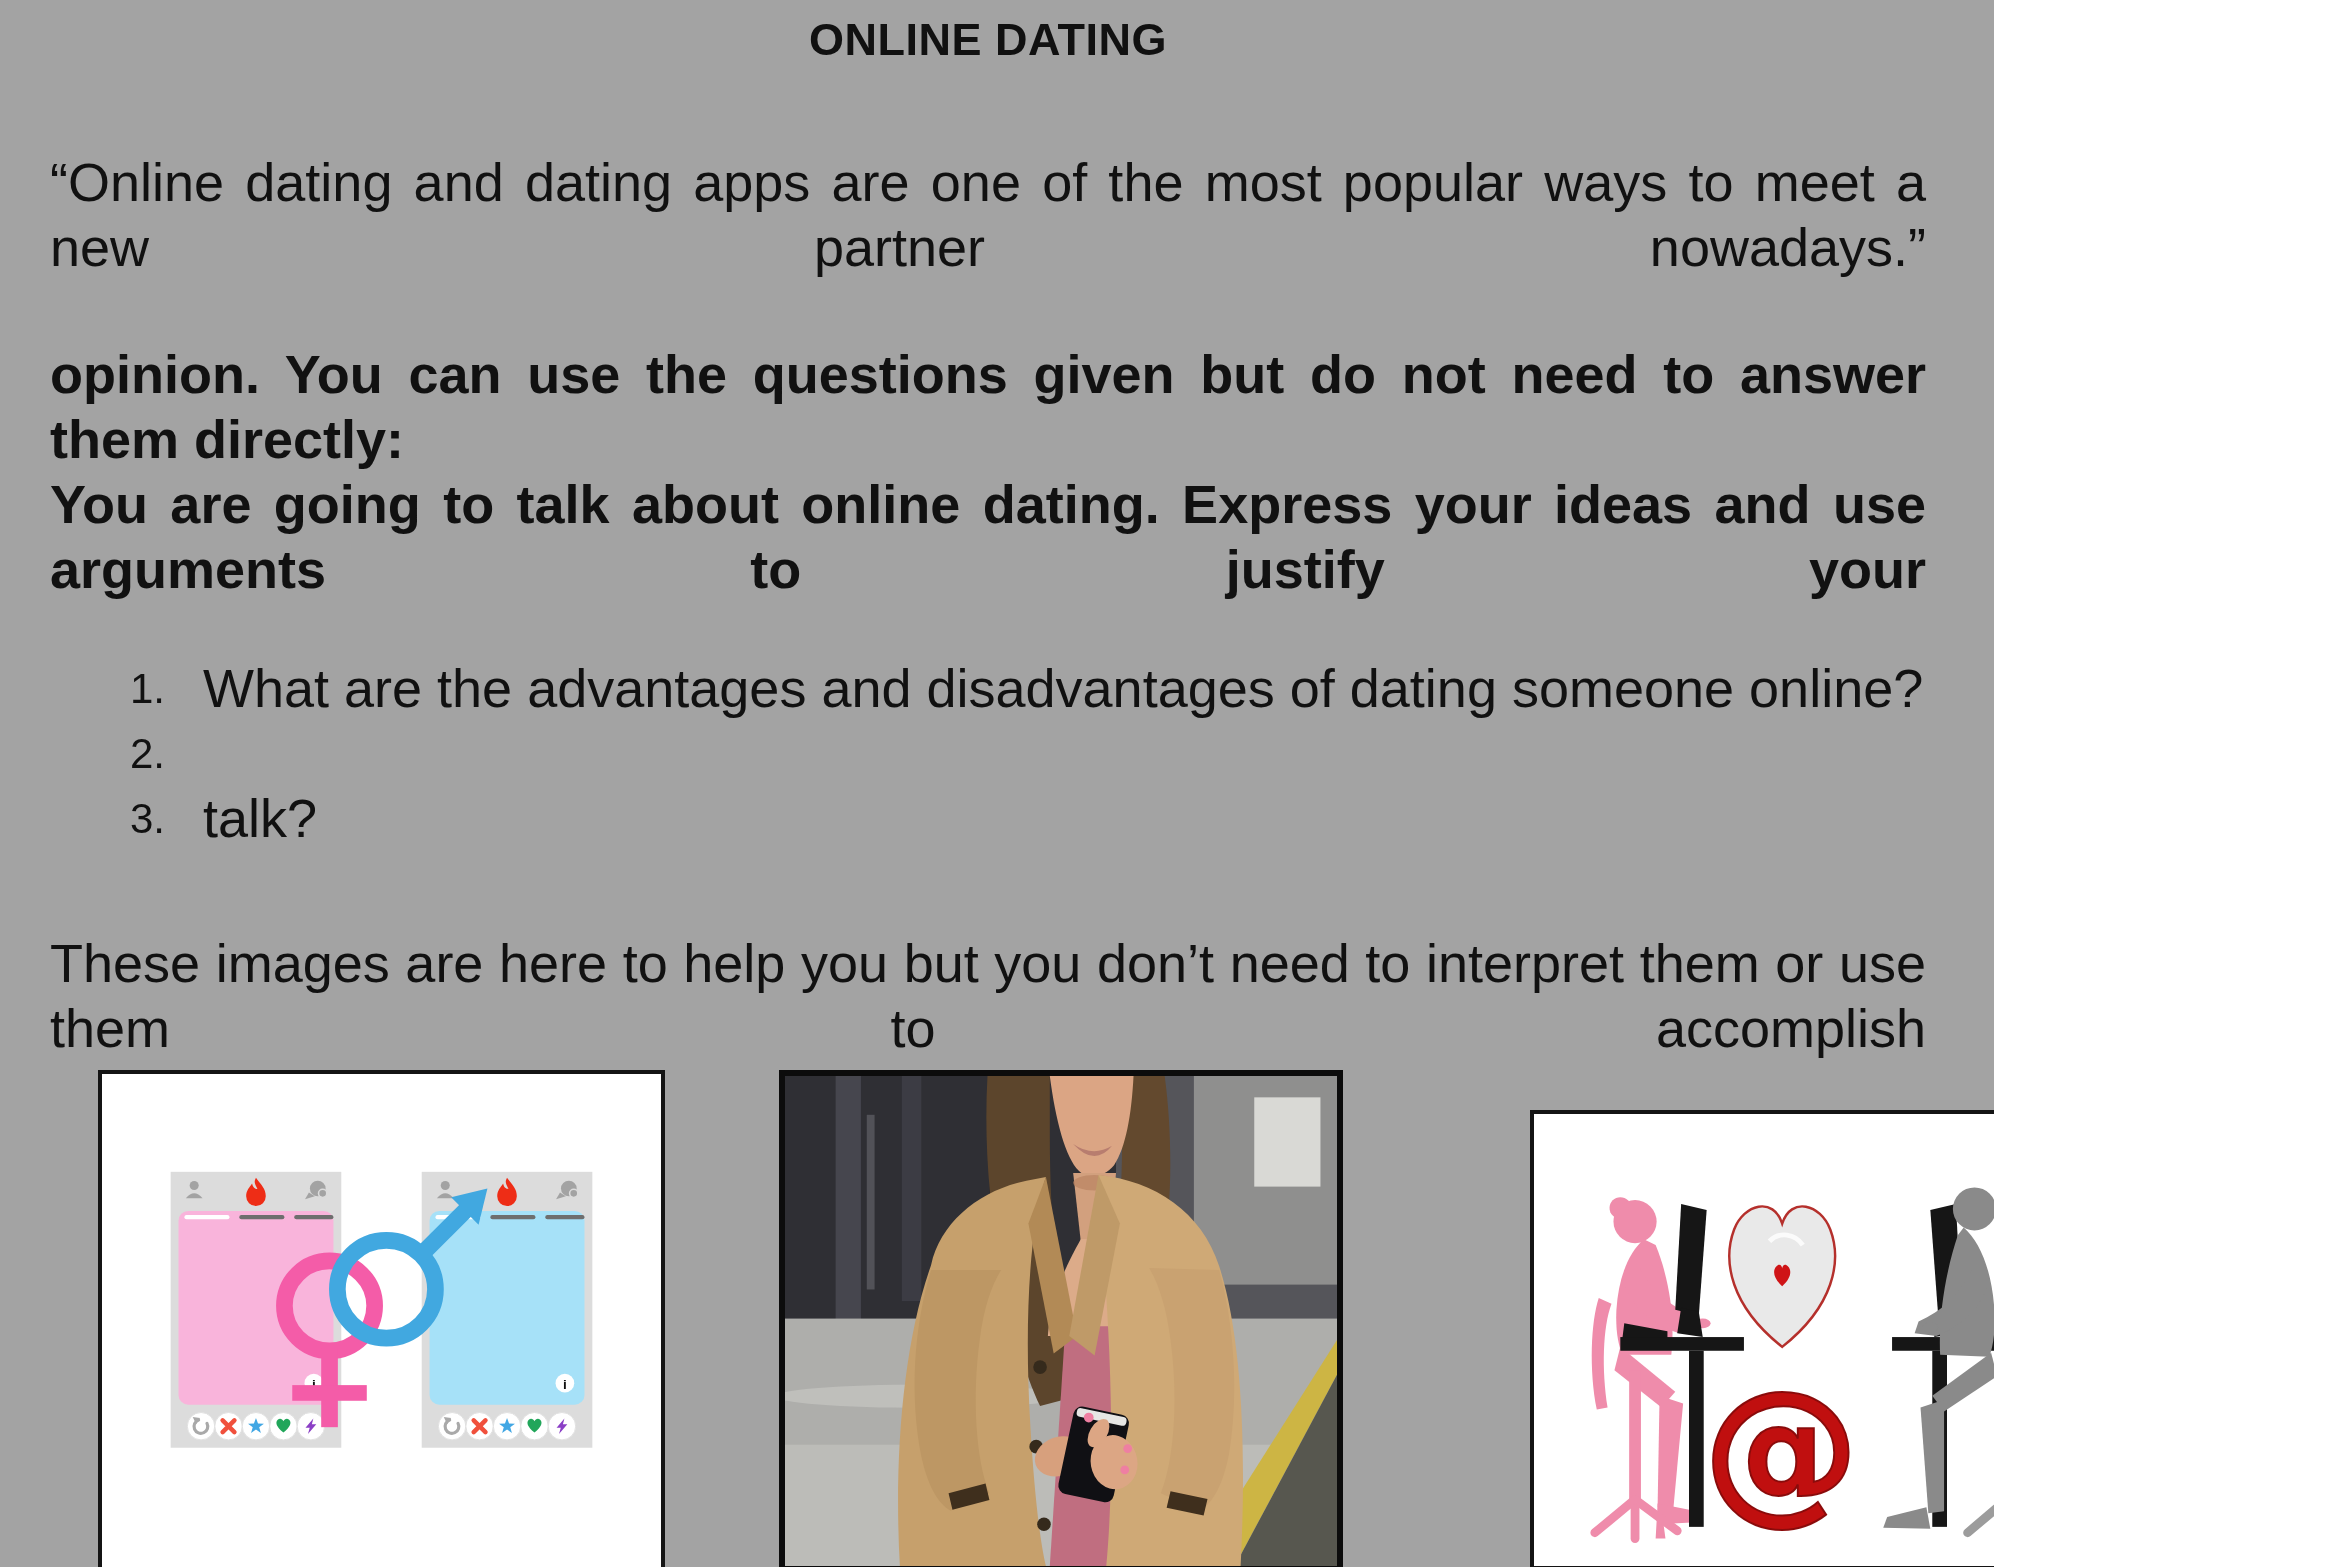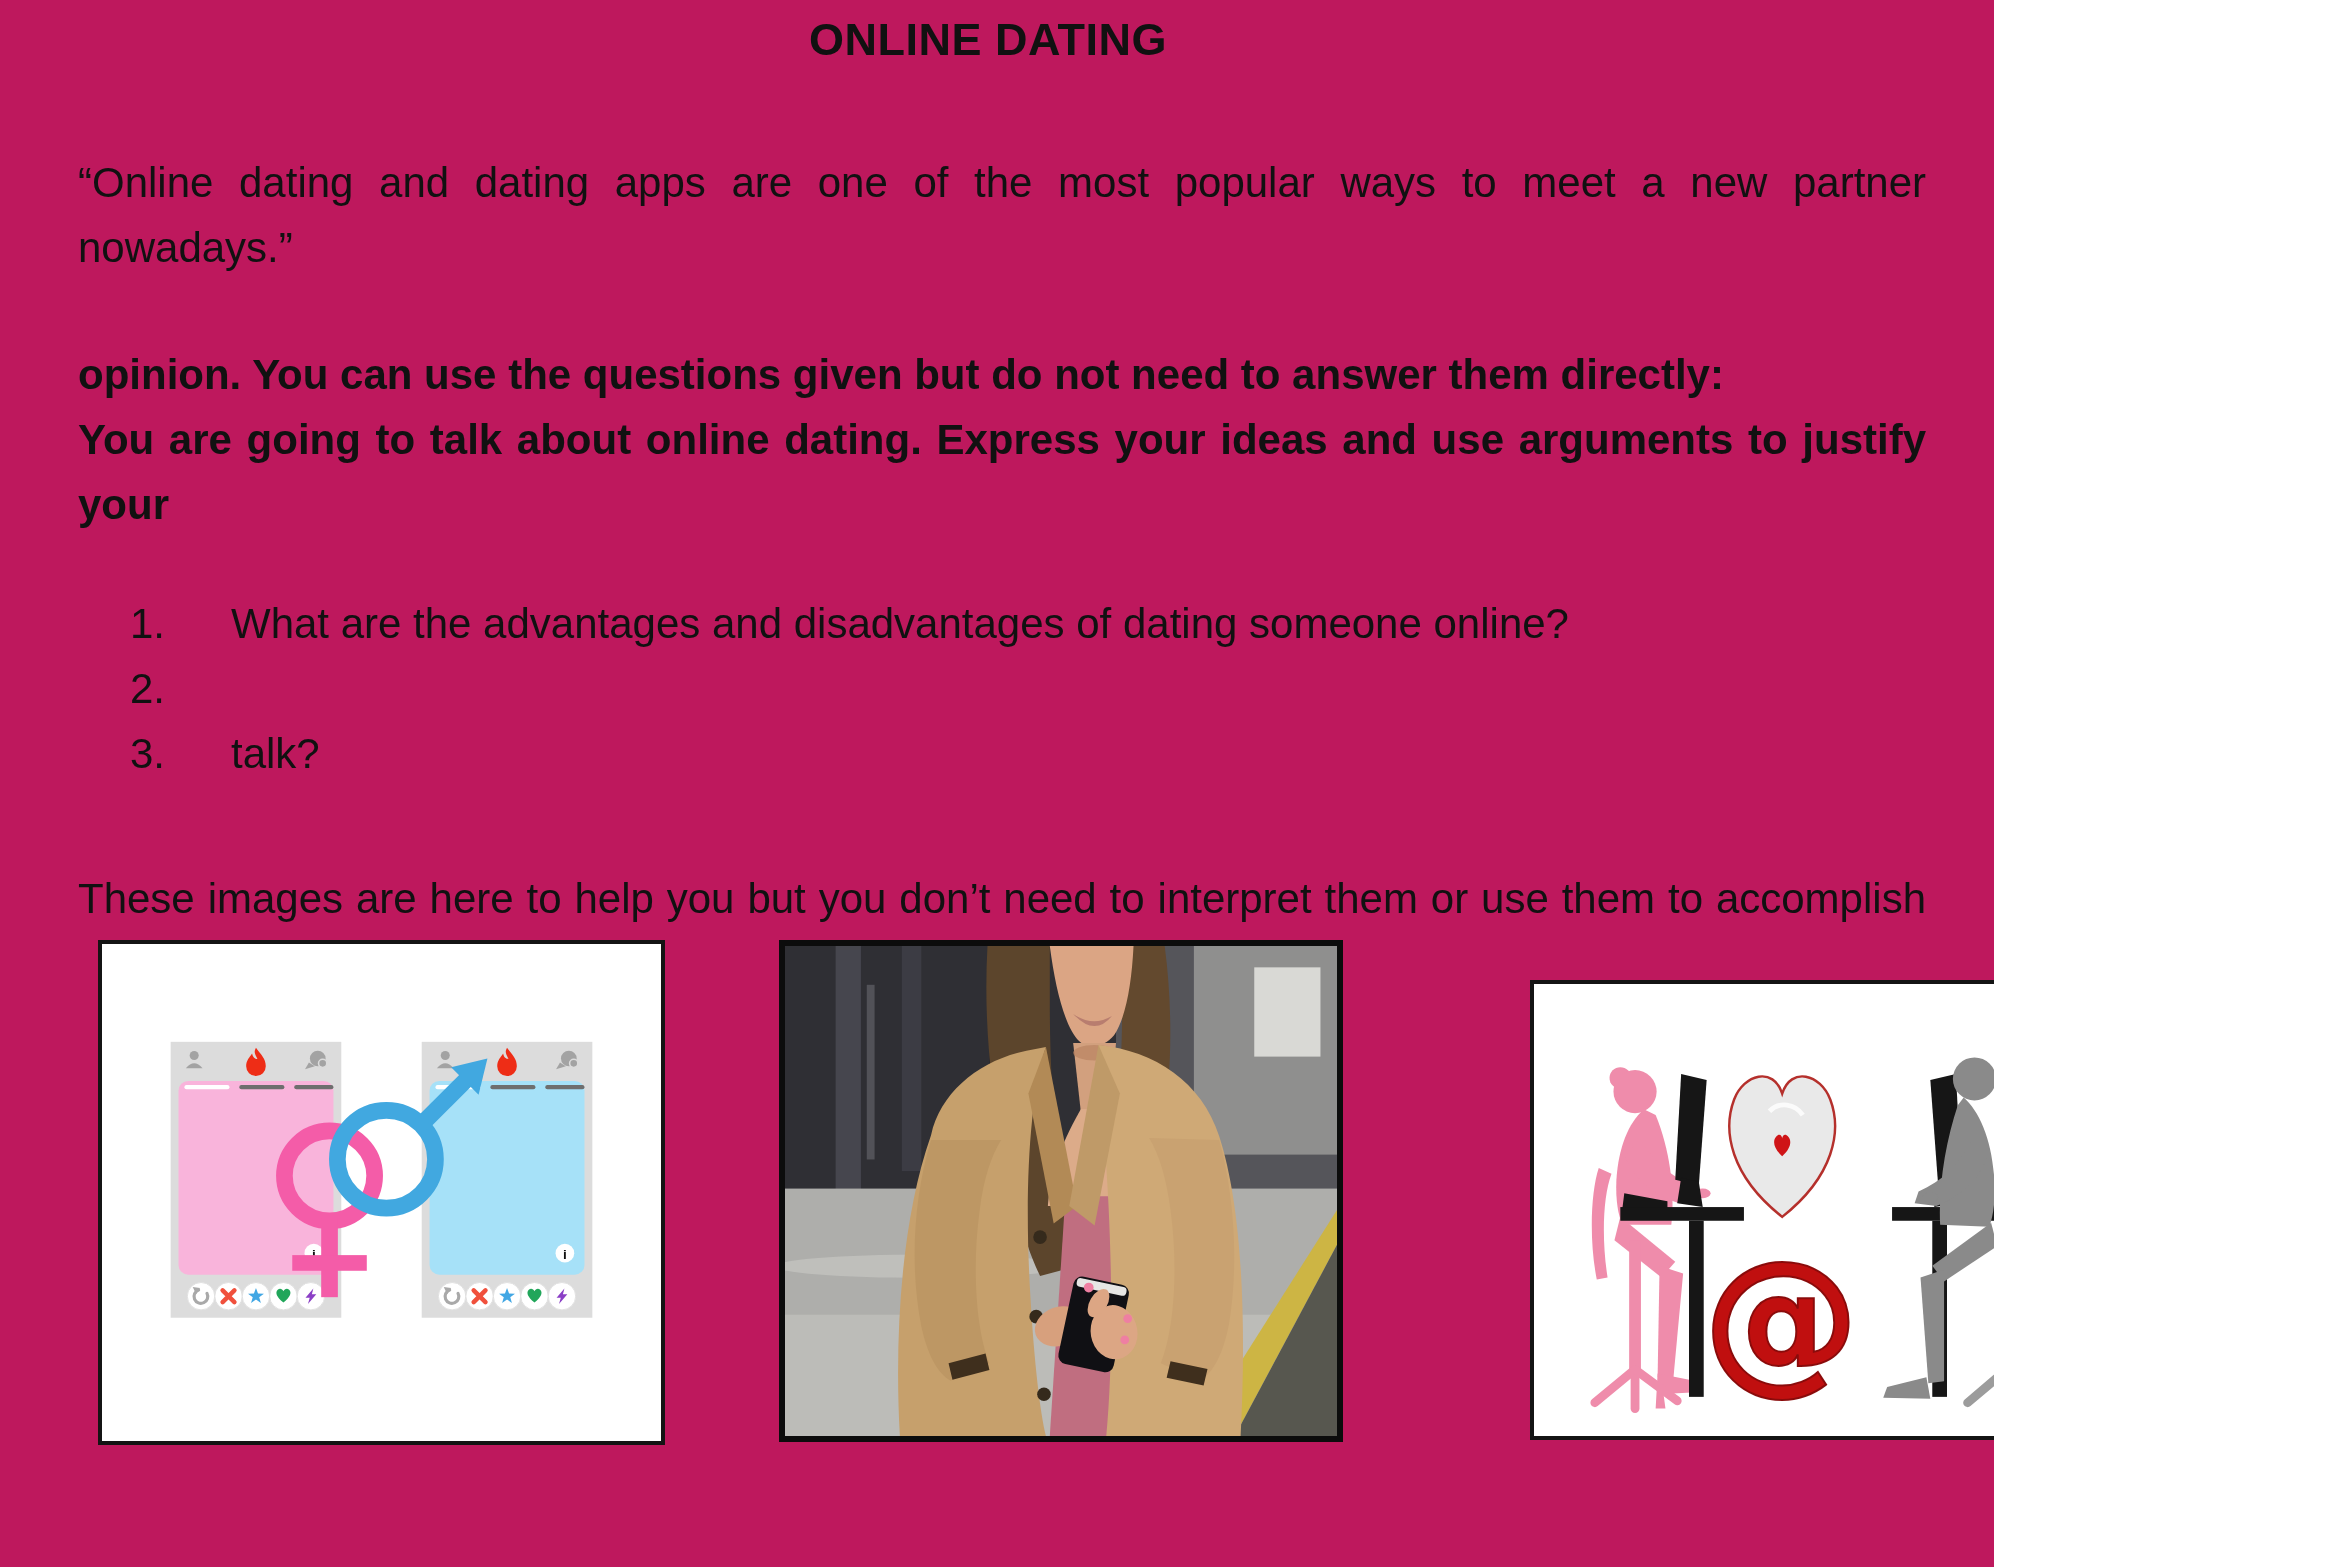--- a/index.html
+++ b/index.html
@@ -1,39 +1,38 @@
 <!DOCTYPE html>
 <html><head>
 <meta charset="utf-8">
 <style>
   html,body{margin:0;padding:0;background:#ffffff;}
   .page{
     position:relative;
     width:1994px;height:1567px;
-    background:#be185d;
+    background:#a3a3a3;
     overflow:hidden;
     font-family:"Liberation Sans","DejaVu Sans",sans-serif;
     color:#111111;
     box-sizing:border-box;
     padding:0 68px 12px 50px;
   }
   .title{
     margin-top:14px;
     font-size:45px;
     font-weight:700;
     line-height:52px;
     text-align:center;
     letter-spacing:0.5px;
   }
   .quote{margin-top:84px;font-size:42px;}
   .ln{
     line-height:65px;
-    font-size:42px;
+    font-size:54px;
     text-align:justify;
-    margin-left:28px;
   }
   .ln.fill{text-align-last:justify;}
   .instructions{margin-top:62px;}
   .instructions .ln{font-weight:700;}
   .qlist{margin-top:54px;margin-left:80px;}
   .qitem{display:flex;align-items:flex-start;}
   .q-num{flex:none;width:73px;font-size:42px;line-height:65px;}
   .q-text{flex:1;min-width:0;}
   .note{margin-top:80px;}
   .figures{

